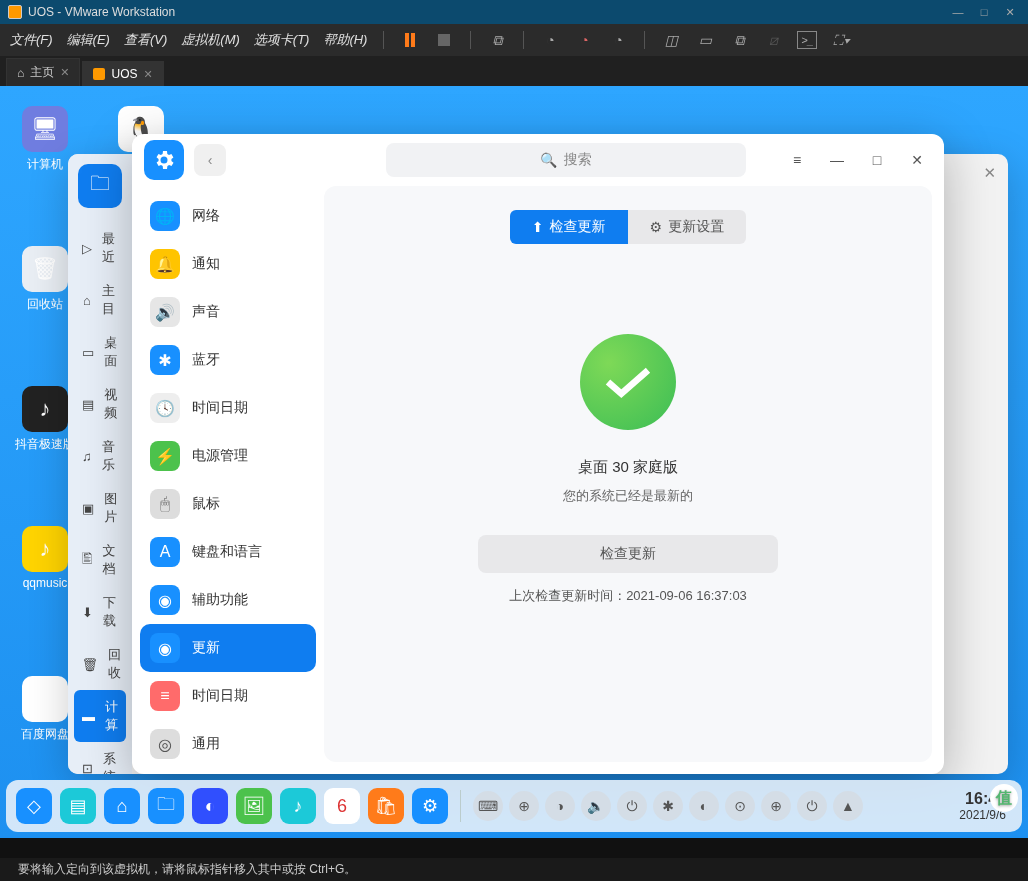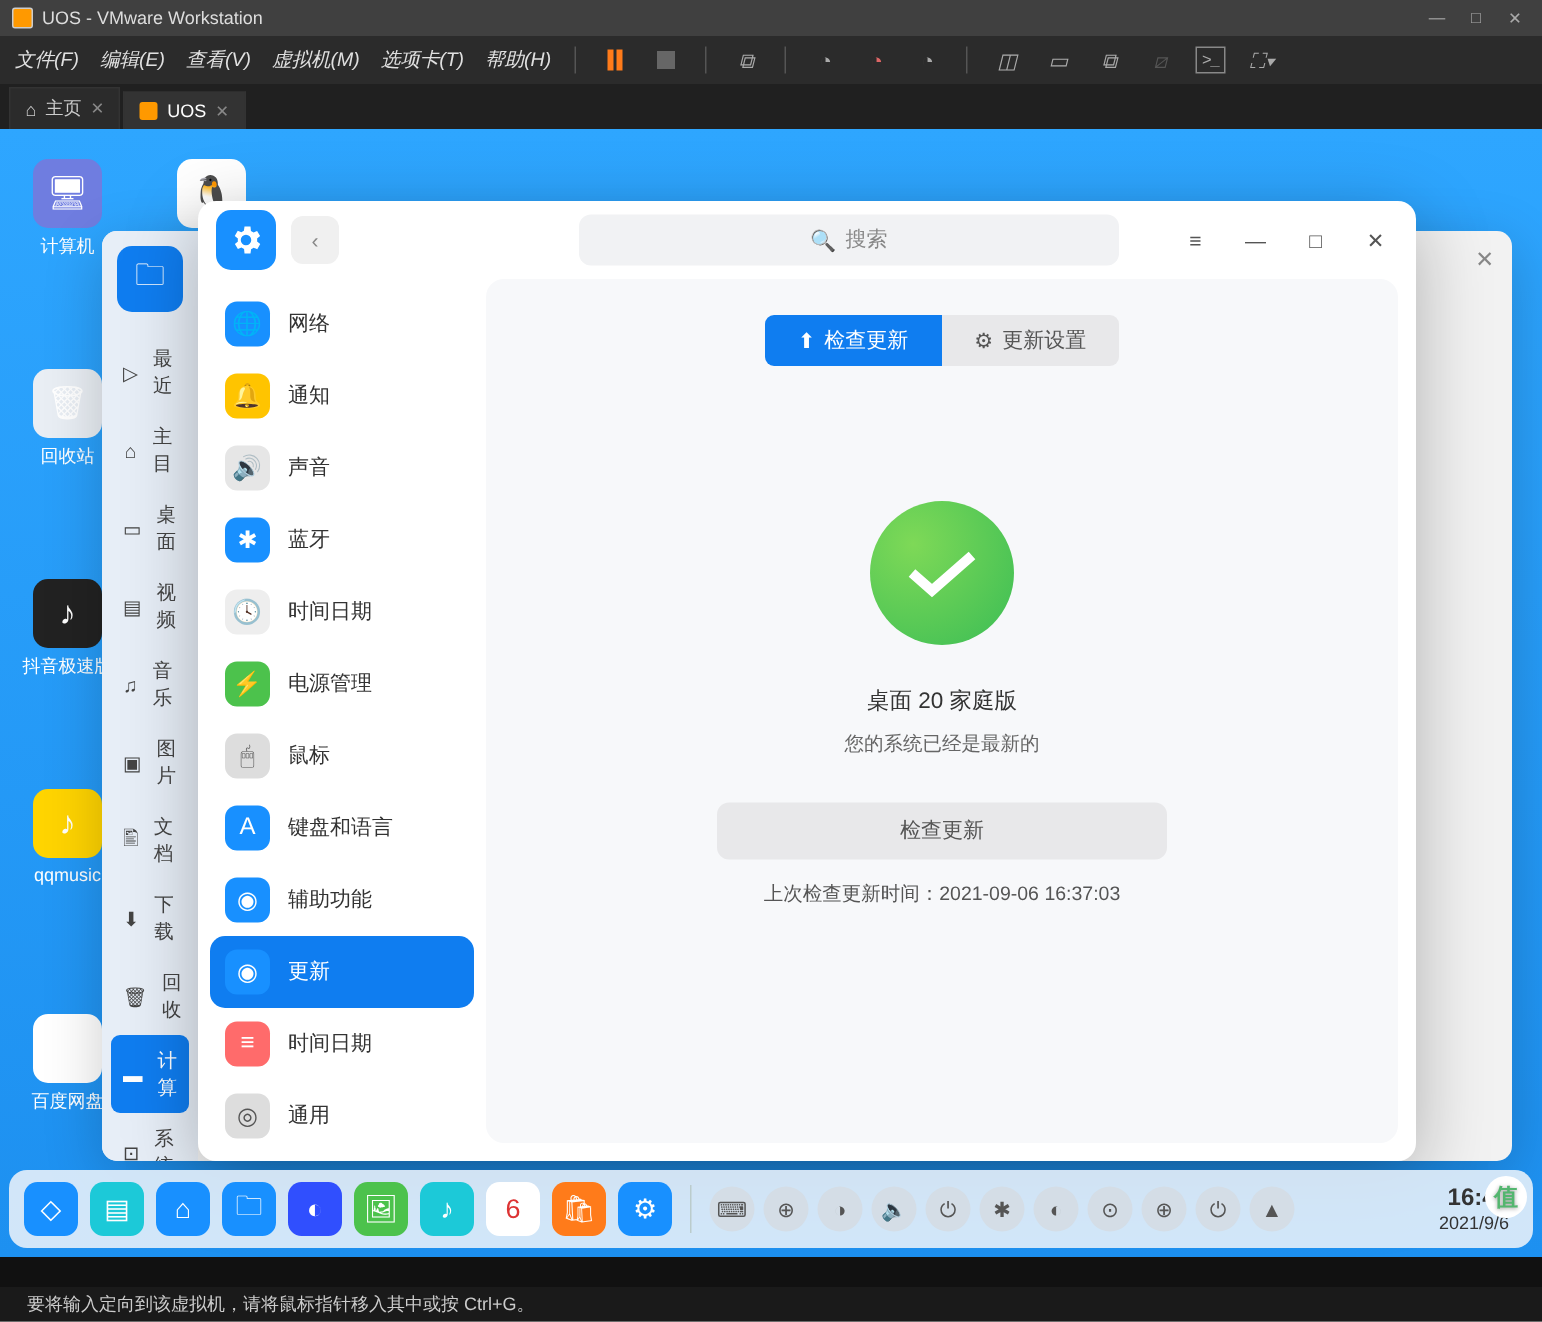--- a/index.html
+++ b/index.html
@@ -1,17 +1,17 @@
 <!DOCTYPE html>
 <html><head>
 <meta charset="utf-8">
 <style>
 * { margin:0; padding:0; box-sizing:border-box; font-family:"Microsoft YaHei","PingFang SC",sans-serif; }
 body { width:1028px; height:881px; background:#111; overflow:hidden; position:relative; }
-.titlebar { height:24px; background:#404040; display:flex; align-items:center; padding:0 8px; color:#ddd; font-size:12px; }
+.titlebar { height:24px; background:#0c4a6e; display:flex; align-items:center; padding:0 8px; color:#ddd; font-size:12px; }
 .titlebar .logo { width:14px; height:14px; background:#f90; border:1px solid #ccc; border-radius:2px; margin-right:6px; }
 .titlebar-sp { flex:1; }
 .titlebar .winbtn { width:20px; height:14px; margin-left:6px; display:flex; align-items:center; justify-content:center; color:#aaa; font-size:11px; }
 .menubar { height:32px; background:#2b2b2b; display:flex; align-items:center; color:#e0e0e0; font-size:13px; padding:0 10px; gap:14px;font-style:italic; }
 .menubar .sep { width:1px; height:18px; background:#555; margin:0 2px; }
 .menubar .mi { cursor:default; }
 .menubar .icon { width:20px; height:18px; display:flex; align-items:center; justify-content:center; color:#aaa; font-size:14px; }
 .menubar .pause { display:flex; gap:2px; }
 .menubar .pause span { width:4px; height:14px; background:#ff7b1a; }
 .menubar .stop { width:12px; height:12px; background:#666; }
@@ -278,21 +278,21 @@
           <div class="btn-sec">
             <span>⚙</span>
             <span>更新设置</span>
           </div>
         </div>
         <div class="bigcheck">
           <svg viewBox="0 0 60 40">
               <polyline points="6,20 22,34 54,6"></polyline>
             </svg>
         </div>
-        <div class="status-title">桌面 20 家庭版</div>
+        <div class="status-title">桌面 30 家庭版</div>
         <div class="status-sub">您的系统已经是最新的</div>
         <div class="btn-wide">检查更新</div>
         <div class="lastcheck">上次检查更新时间：2021-09-06 16:37:03</div>
       </div>
     </div>
   </div>
 
   <div class="dock">
     <div id="dockapps" style="display:flex;gap:8px;">
         <div class="dci" style="background: rgb(24, 144, 255); color: rgb(255, 255, 255);">◇</div>

